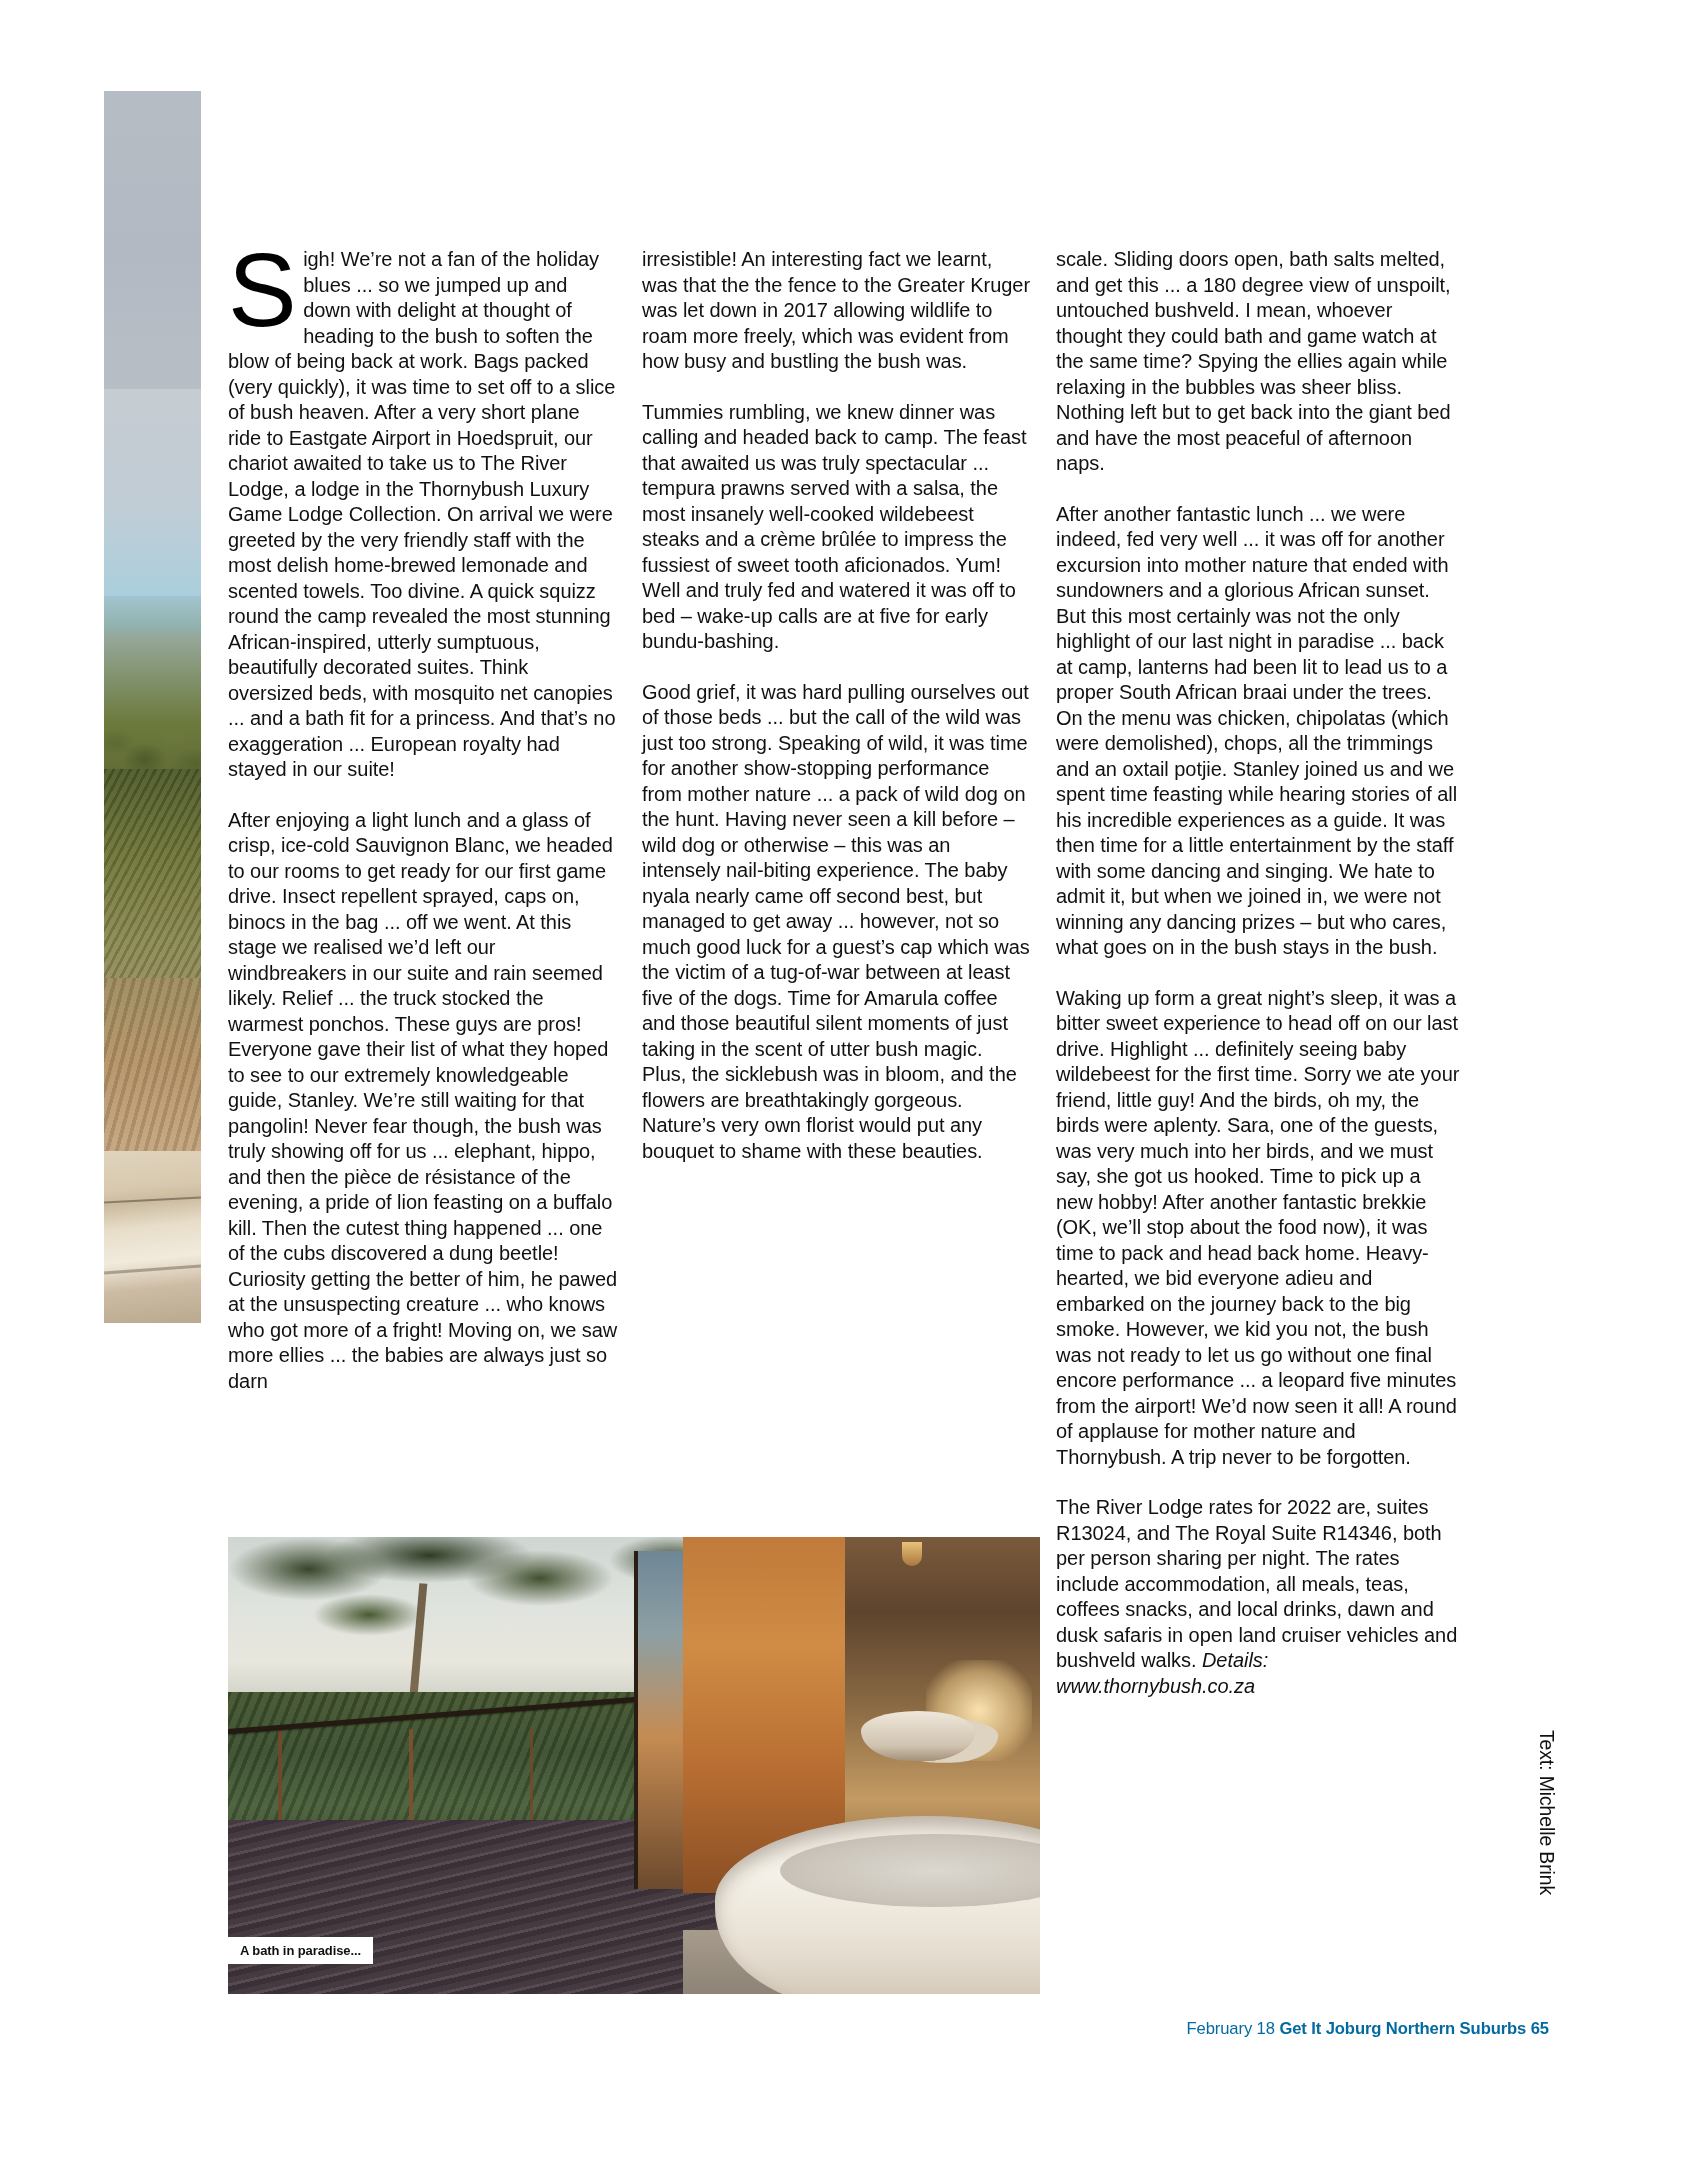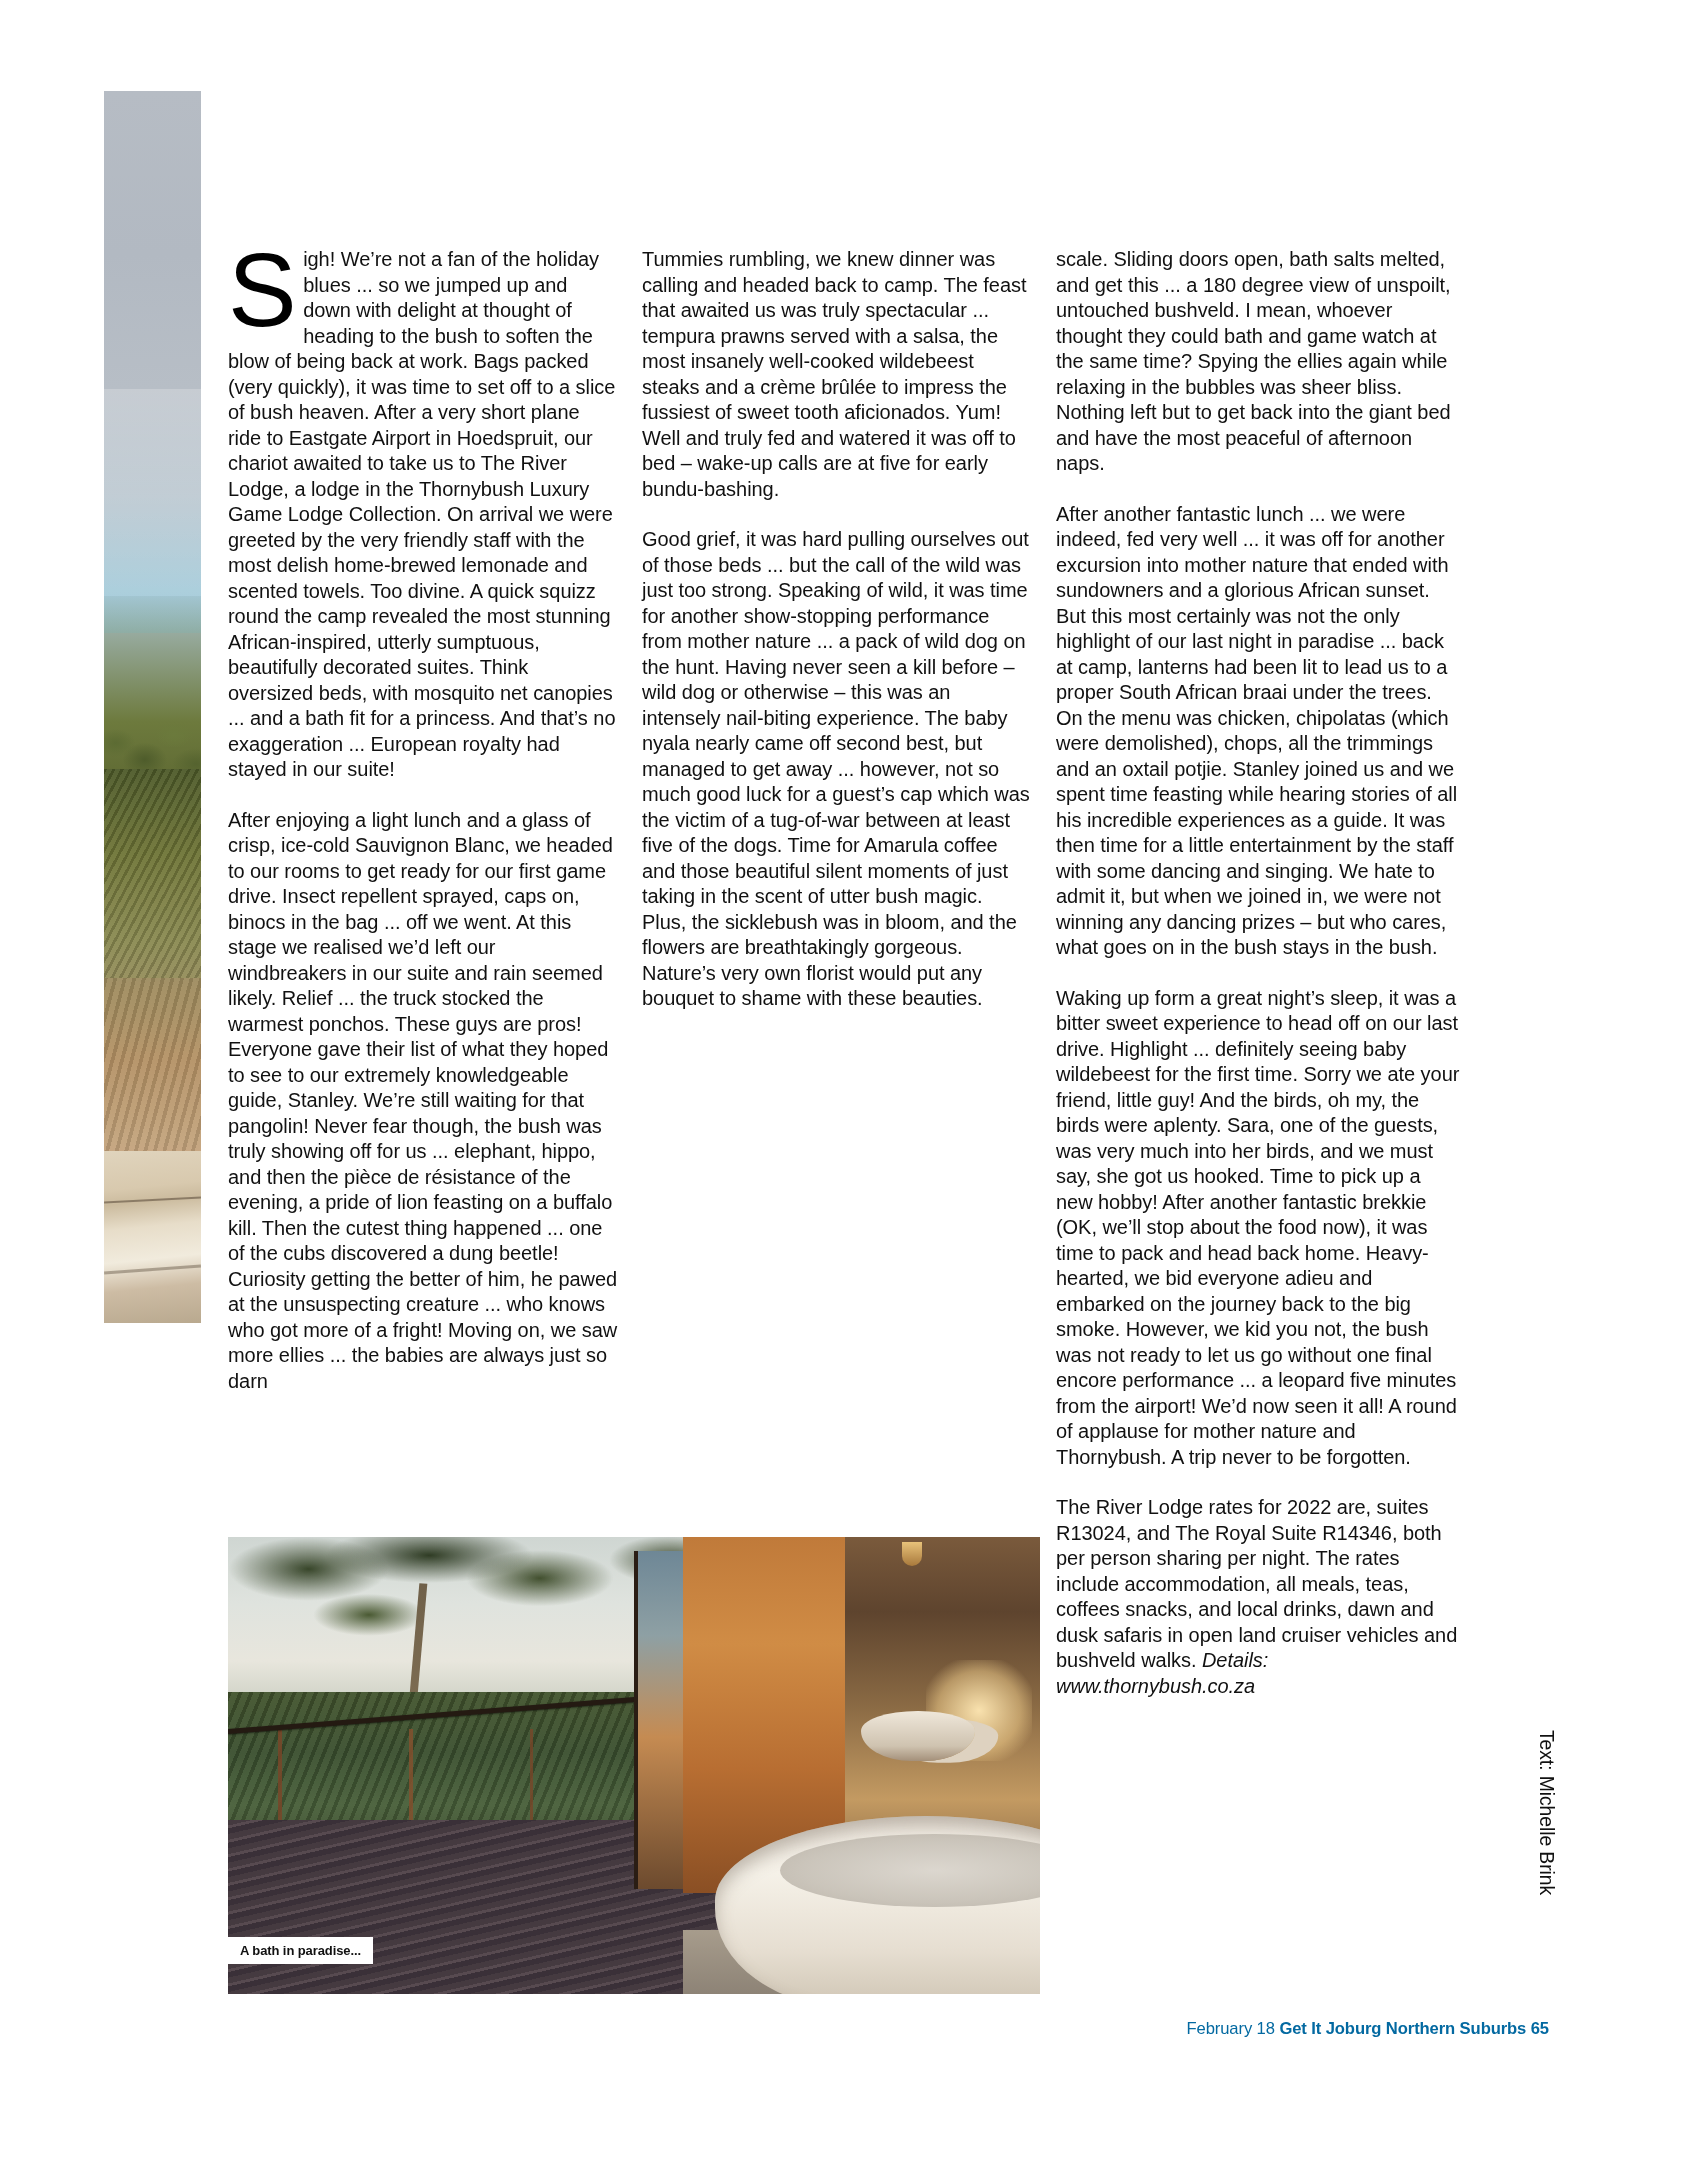--- a/index.html
+++ b/index.html
@@ -271,20 +271,21 @@
   </div>
 
   <div class="columns">
 
     <div class="col col-1">
       <p class="dropcap">Sigh! We’re not a fan of the holiday blues ... so we jumped up and down with delight at thought of heading to the bush to soften the blow of being back at work. Bags packed (very quickly), it was time to set off to a slice of bush heaven. After a very short plane ride to Eastgate Airport in Hoedspruit, our chariot awaited to take us to The River Lodge, a lodge in the Thornybush Luxury Game Lodge Collection. On arrival we were greeted by the very friendly staff with the most delish home-brewed lemonade and scented towels. Too divine. A quick squizz round the camp revealed the most stunning African-inspired, utterly sumptuous, beautifully decorated suites. Think oversized beds, with mosquito net canopies ... and a bath fit for a princess. And that’s no exaggeration ...  European royalty had stayed in our suite!</p>
       <p>After enjoying a light lunch and a glass of crisp, ice-cold Sauvignon Blanc, we headed to our rooms to get ready for our first game drive. Insect repellent sprayed, caps on, binocs in the bag ... off we went. At this stage we realised we’d left our windbreakers in our suite and rain seemed likely. Relief ... the truck stocked the warmest ponchos. These guys are pros! Everyone gave their list of what they hoped to see to our extremely knowledgeable guide, Stanley. We’re still waiting for that pangolin! Never fear though, the bush was truly showing off for us ... elephant, hippo, and then the pièce de résistance of the evening, a pride of lion feasting on a buffalo kill. Then the cutest thing happened ... one of the cubs discovered a dung beetle! Curiosity getting the better of him, he pawed at the unsuspecting creature ... who knows who got more of a fright! Moving on, we saw more ellies ...  the babies are always just so darn</p>
     </div>
 
     <div class="col col-2">
+      <p>irresistible! An interesting fact we learnt, was that the the fence to the Greater Kruger was let down in 2017 allowing wildlife to roam more freely, which was evident from how busy and bustling the bush was.</p>
       <p>Tummies rumbling, we knew dinner was calling and headed back to camp. The feast that awaited us was truly spectacular ... tempura prawns served with a salsa, the most insanely well-cooked wildebeest steaks and a crème brûlée to impress the fussiest of sweet tooth aficionados. Yum! Well and truly fed and watered it was off to bed – wake-up calls are at five for early bundu-bashing.</p>
       <p>Good grief, it was hard pulling ourselves out of those beds ... but the call of the wild was just too strong. Speaking of wild, it was time for another show-stopping performance from mother nature ... a pack of wild dog on the hunt. Having never seen a kill before – wild dog or otherwise – this was an intensely nail-biting experience. The baby nyala nearly came off second best, but managed to get away ... however, not so much good luck for a guest’s cap which was the victim of a tug-of-war between at least five of the dogs. Time for Amarula coffee and those beautiful silent moments of just taking in the scent of utter bush magic. Plus, the sicklebush was in bloom, and the flowers are breathtakingly gorgeous. Nature’s very own florist would put any bouquet to shame with these beauties.</p>
     </div>
 
     <div class="col col-3">
       <p>scale. Sliding doors open, bath salts melted, and get this ... a 180 degree view of unspoilt, untouched bushveld. I mean, whoever thought they could bath and game watch at the same time? Spying the ellies again while relaxing in the bubbles was sheer bliss. Nothing left but to get back into the giant bed and have the most peaceful of afternoon naps.</p>
       <p>After another fantastic lunch ... we were indeed, fed very well ... it was off for another excursion into mother nature that ended with sundowners and a glorious African sunset. But this most certainly was not the only highlight of our last night in paradise ... back at camp, lanterns had been lit to lead us to a proper South African braai under the trees. On the menu was chicken, chipolatas (which were demolished), chops, all the trimmings and an oxtail potjie. Stanley joined us and we spent time feasting while hearing stories of all his incredible experiences as a guide. It was then time for a little entertainment by the staff with some dancing and singing. We hate to admit it, but when we joined in, we were not winning any dancing prizes – but who cares, what goes on in the bush stays in the bush.</p>
       <p>Waking up form a great night’s sleep, it was a bitter sweet experience to head off on our last drive. Highlight ... definitely seeing baby wildebeest for the first time. Sorry we ate your friend, little guy! And the birds, oh my, the birds were aplenty. Sara, one of the guests, was very much into her birds, and we must say, she got us hooked. Time to pick up a new hobby! After another fantastic brekkie (OK, we’ll stop about the food now), it was time to pack and head back home. Heavy-hearted, we bid everyone adieu and embarked on the journey back to the big smoke. However, we kid you not, the bush was not ready to let us go without one final encore performance ... a leopard five minutes from the airport! We’d now seen it all! A round of applause for mother nature and Thornybush. A trip never to be forgotten.</p>
       <p><span>The River Lodge rates for 2022 are, suites R13024, and The Royal Suite R14346, both per person sharing per night. The rates include accommodation, all meals, teas, coffees snacks, and local drinks, dawn and dusk safaris in open land cruiser vehicles and bushveld walks. </span><span class="rates-details">Details: www.thornybush.co.za</span></p>
     </div>

